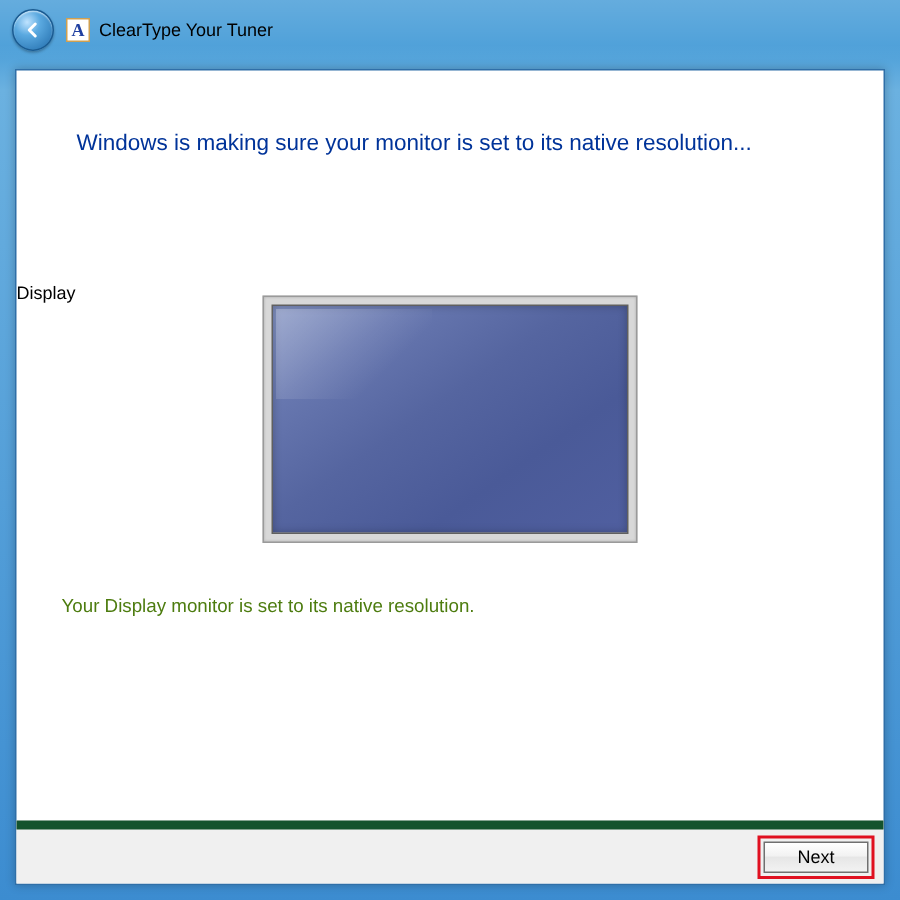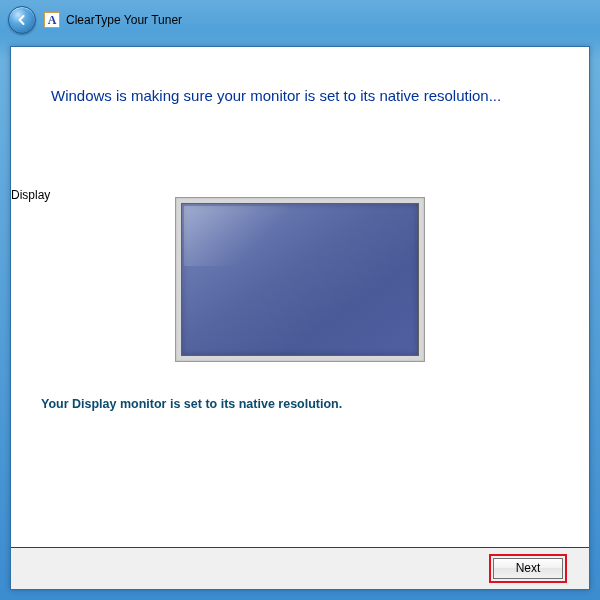--- a/index.html
+++ b/index.html
@@ -127,31 +127,30 @@
     right: 55%;
     height: 40%;
     background: linear-gradient(135deg, rgba(255,255,255,0.25), rgba(255,255,255,0) 70%);
     pointer-events: none;
   }
   .status-text {
     position: absolute;
     left: 30px;
     top: 350px;
     font-size: 12.5px;
-    color: #0c4a6e;
-    font-weight: bold;
+    color: #4d7c0f;
   }
   .footer {
-    border-top: 1px solid #14532d;
+    border-top: 6px solid #14532d;
     background: #f0f0f0;
     height: 42px;
     display: flex;
     align-items: center;
     justify-content: flex-end;
-    padding: 0 22px;
+    padding: 0 6px;
     box-sizing: border-box;
   }
   .next-highlight {
     border: 2px solid #e01020;
     padding: 2px;
     display: inline-block;
   }
   .next-btn {
     min-width: 70px;
     height: 21px;

